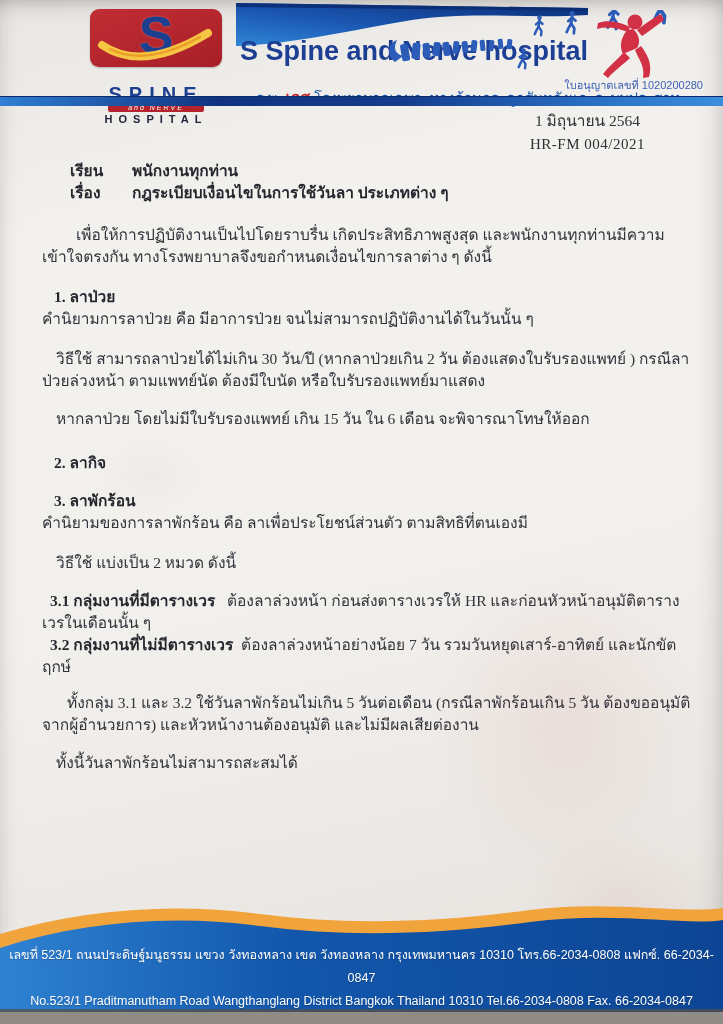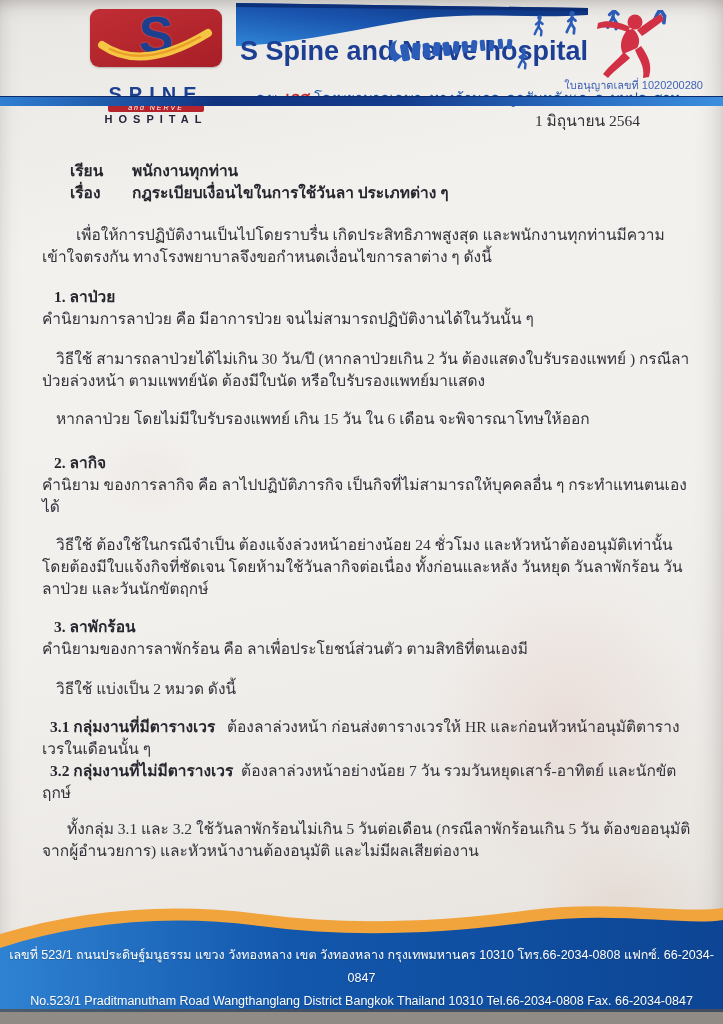--- a/index.html
+++ b/index.html
@@ -140,55 +140,55 @@
       <path d="M27 38 C20 46 12 52 6 60 L11 64 C18 56 27 50 33 44 Z"></path>
       <path d="M38 36 C42 46 48 52 46 64 L52 63 C56 50 50 40 44 32 Z"></path>
     </g>
   </svg>
 
   <div class="license">ใบอนุญาตเลขที่ 1020200280</div>
   <div class="divider"></div>
 
   <div class="meta">
     <div class="date">1 มิถุนายน 2564</div>
+    <div class="docno">HR-FM 004/2021</div>
   </div>
 
   <main class="doc-body">
     <p class="row">
       <span class="lbl b">เรียน</span><span class="b">พนักงานทุกท่าน</span>
     </p>
     <p class="row">
       <span class="lbl b">เรื่อง</span><span class="b">กฎระเบียบเงื่อนไขในการใช้วันลา ประเภทต่าง ๆ</span>
     </p>
 
     <p class="intro">เพื่อให้การปฏิบัติงานเป็นไปโดยราบรื่น เกิดประสิทธิภาพสูงสุด และพนักงานทุกท่านมีความเข้าใจตรงกัน ทางโรงพยาบาลจึงขอกำหนดเงื่อนไขการลาต่าง ๆ ดังนี้</p>
 
     <p class="b title mt18">1.  ลาป่วย</p>
     <p>คำนิยามการลาป่วย คือ  มีอาการป่วย จนไม่สามารถปฏิบัติงานได้ในวันนั้น ๆ</p>
     <p class="mt18 ind14">วิธีใช้ สามารถลาป่วยได้ไม่เกิน 30 วัน/ปี (หากลาป่วยเกิน 2 วัน ต้องแสดงใบรับรองแพทย์ ) กรณีลาป่วยล่วงหน้า ตามแพทย์นัด ต้องมีใบนัด หรือใบรับรองแพทย์มาแสดง</p>
     <p class="mt16 ind14">หากลาป่วย โดยไม่มีใบรับรองแพทย์ เกิน 15 วัน ใน 6 เดือน จะพิจารณาโทษให้ออก</p>
 
     <p class="b title mt22">2.  ลากิจ</p>
-    <p>คำนิยาม ของการลากิจ คือ  ลาไปปฏิบัติภารกิจ  เป็นกิจที่ไม่สามารถให้บุคคลอื่น ๆ กระทำแทนตนเองได้</p>
-    <p class="mt16 ind14">วิธีใช้  ต้องใช้ในกรณีจำเป็น  ต้องแจ้งล่วงหน้าอย่างน้อย  24 ชั่วโมง และหัวหน้าต้องอนุมัติเท่านั้น โดยต้องมีใบแจ้งกิจที่ชัดเจน โดยห้ามใช้วันลากิจต่อเนื่อง ทั้งก่อนและหลัง วันหยุด วันลาพักร้อน วันลาป่วย และวันนักขัตฤกษ์</p>
 
     <p class="b title mt16">3.  ลาพักร้อน</p>
     <p>คำนิยามของการลาพักร้อน คือ ลาเพื่อประโยชน์ส่วนตัว ตามสิทธิที่ตนเองมี</p>
     <p class="mt18 ind14">วิธีใช้ แบ่งเป็น 2 หมวด ดังนี้</p>
 
     <p class="mt16 ind8">
       <span class="b">3.1 กลุ่มงานที่มีตารางเวร</span>&nbsp;&nbsp;
       <span>ต้องลาล่วงหน้า ก่อนส่งตารางเวรให้ HR และก่อนหัวหน้าอนุมัติตารางเวรในเดือนนั้น ๆ</span>
     </p>
     <p class="ind8">
       <span class="b">3.2 กลุ่มงานที่ไม่มีตารางเวร</span>&nbsp;
       <span>ต้องลาล่วงหน้าอย่างน้อย 7 วัน รวมวันหยุดเสาร์-อาทิตย์ และนักขัตฤกษ์</span>
     </p>
 
     <p class="mt14 ind25">ทั้งกลุ่ม 3.1  และ 3.2 ใช้วันลาพักร้อนไม่เกิน 5 วันต่อเดือน (กรณีลาพักร้อนเกิน 5 วัน ต้องขออนุมัติจากผู้อำนวยการ) และหัวหน้างานต้องอนุมัติ และไม่มีผลเสียต่องาน</p>
+    <p class="mt16 ml14">ทั้งนี้วันลาพักร้อนไม่สามารถสะสมได้</p>
   </main>
 
   <svg class="footer-wave" width="723" height="124" viewBox="0 0 723 124" preserveAspectRatio="none">
     <defs>
       <linearGradient id="fb" x1="0" y1="0" x2="1" y2="0">
         <stop offset="0" stop-color="#2f82d2"></stop>
           <stop offset="0.4" stop-color="#1257ac"></stop>
           <stop offset="1" stop-color="#0d4594"></stop>
       </linearGradient>
     </defs>

